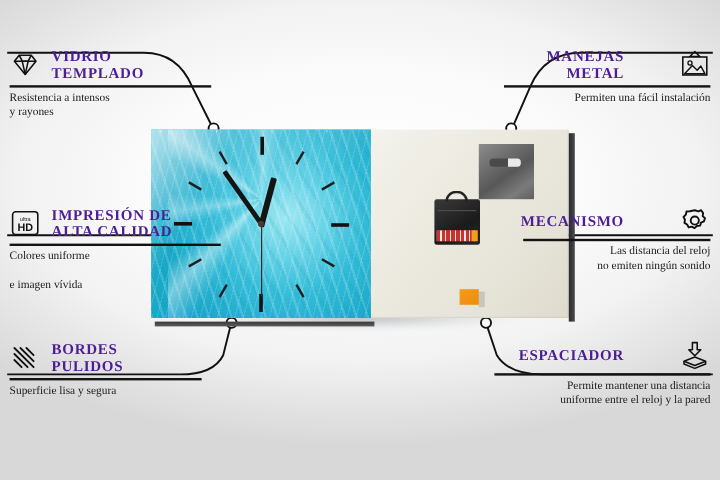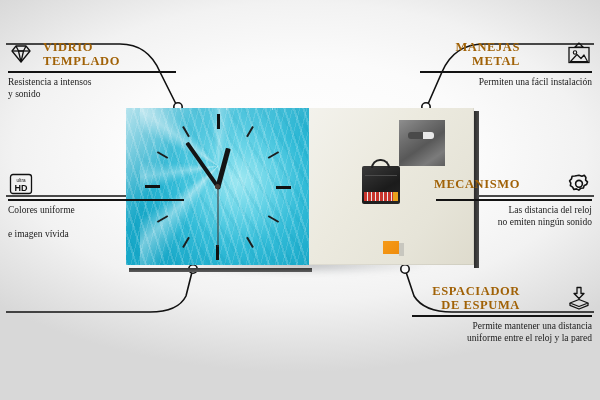--- a/index.html
+++ b/index.html
@@ -114,21 +114,21 @@
     position:absolute; left:74px; top:133px; width:16px; height:13px;
     background:linear-gradient(135deg,#f59b1a,#ef8c0c);
   }
   .spacer-sq::after{ content:""; position:absolute; left:16px; top:2px; width:5px; height:13px; background:rgba(170,170,165,.5); }
 
   
   .callout{ position:absolute; }
   .co-head{ display:flex; align-items:center; gap:9px; }
   .co-title{
     font-weight:700; letter-spacing:.6px; font-size:12.5px; line-height:14px;
-    color:#a16207; text-transform:uppercase; white-space:nowrap;
+    color:#4c1d95; text-transform:uppercase; white-space:nowrap;
   }
   .rule{ height:1.6px; background:#131313; margin-top:3px; }
   .co-sub{
     font-size:9.5px; line-height:12px; color:#1a1a1a; margin-top:3px; white-space:nowrap;
   }
   .left .co-head{ justify-content:flex-start; }
   .left .co-sub{ text-align:left; }
   .right .co-head{ justify-content:flex-end;gap:46px; }
   .right .co-title{ text-align:right; }
   .right .co-sub{ text-align:right; }
@@ -237,36 +237,59 @@
           <path d="M10.5 9 H15.5"></path>
         </g>
       </svg>
       <div>
         <div class="co-title">VIDRIO</div>
         <div class="co-title">TEMPLADO</div>
       </div>
     </div>
     <div class="rule" style="width:168px"></div>
     <div class="co-sub">Resistencia a intensos</div>
-    <div class="co-sub" style="margin-top:0">y sonido</div>
+    <div class="co-sub" style="margin-top:0">y rayones</div>
   </div>
 
   <div class="callout left" style="left:8px; top:172px; width:176px;">
     <div class="co-head">
       <svg class="ico" viewBox="0 0 26 24">
         <rect x="2.5" y="2.5" width="21" height="19" rx="2.5" fill="none" stroke="#111" stroke-width="1.3"></rect>
         <text x="13" y="10" font-family="Liberation Sans, sans-serif" font-size="4.6" text-anchor="middle" fill="#111">ultra</text>
         <text x="13" y="18.5" font-family="Liberation Sans, sans-serif" font-size="9" font-weight="bold" text-anchor="middle" fill="#111">HD</text>
       </svg>
+      <div>
+        <div class="co-title">IMPRESIÓN DE</div>
+        <div class="co-title">ALTA CALIDAD</div>
+      </div>
     </div>
     <div class="rule" style="width:176px"></div>
     <div class="co-sub">Colores uniforme</div>
     <div class="co-sub" style="margin-top:12px">e imagen vívida</div>
   </div>
 
+  <div class="callout left" style="left:8px; top:284px; width:160px;">
+    <div class="co-head">
+      <svg class="ico" viewBox="0 0 26 24">
+        <g stroke="#111" stroke-width="1.5" stroke-linecap="round">
+          <path d="M4 4 L20 20"></path>
+            <path d="M9 4 L20 15"></path>
+            <path d="M14 4 L20 10"></path>
+            <path d="M4 9 L15 20"></path>
+            <path d="M4 14 L10 20"></path>
+        </g>
+      </svg>
+      <div>
+        <div class="co-title">BORDES</div>
+        <div class="co-title">PULIDOS</div>
+      </div>
+    </div>
+    <div class="rule" style="width:160px"></div>
+    <div class="co-sub">Superficie lisa y segura</div>
+  </div>
 
   <div class="callout right" style="right:8px; top:40px; width:172px;">
     <div class="co-head">
       <div>
         <div class="co-title">MANEJAS</div>
         <div class="co-title">METAL</div>
       </div>
       <svg class="ico" viewBox="0 0 26 24">
         <path d="M13 1 L9 5 H17 Z" fill="none" stroke="#111" stroke-width="1.2"></path>
         <rect x="3" y="5.5" width="20" height="15" fill="none" stroke="#111" stroke-width="1.3"></rect>
@@ -292,21 +315,20 @@
     </div>
     <div class="rule" style="width:156px"></div>
     <div class="co-sub">Las distancia del reloj</div>
     <div class="co-sub" style="margin-top:0">no emiten ningún sonido</div>
   </div>
 
   <div class="callout right" style="right:8px; top:284px; width:180px;">
     <div class="co-head">
       <div>
         <div class="co-title">ESPACIADOR</div>
-        <div class="co-title">DE ESPUMA</div>
       </div>
       <svg class="ico" viewBox="0 0 26 24">
         <g fill="none" stroke="#111" stroke-width="1.3" stroke-linejoin="round">
           <path d="M11 1.5 h4 v6 h3 l-5 5 -5 -5 h3 Z"></path>
           <path d="M13 13.5 L22 17 L13 20.5 L4 17 Z"></path>
           <path d="M4 17 v2.4 L13 23 l9 -3.6 V17"></path>
         </g>
       </svg>
     </div>
     <div class="rule" style="width:180px"></div>

